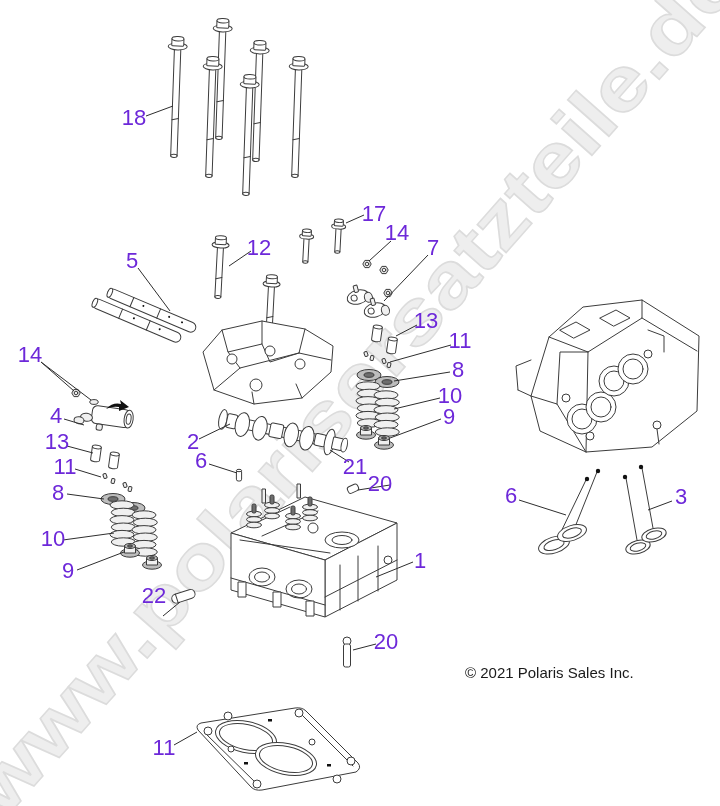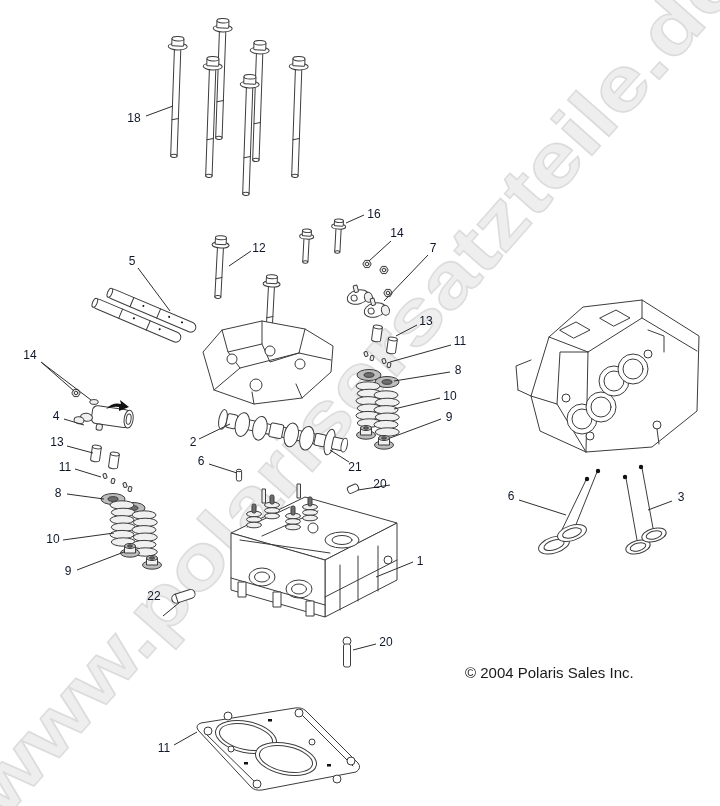--- a/index.html
+++ b/index.html
@@ -1,19 +1,19 @@
 <!DOCTYPE html>
 <html><head>
 <meta charset="utf-8">
 <style>
   html,body{margin:0;padding:0;background:#fff;}
   .stage{position:relative;width:720px;height:806px;background:#fff;overflow:hidden;
          font-family:"Liberation Sans",sans-serif;}
   .stage svg{position:absolute;left:0;top:0;}
-  .co{position:absolute;transform:translate(-50%,-50%);font-size:12px;color:#0f172a;
+  .co{position:absolute;transform:translate(-50%,-50%);font-size:22px;color:#6d28d9;
       font-family:"Liberation Sans",sans-serif;white-space:nowrap;}
   .copyright{position:absolute;left:465px;top:664px;font-size:15px;color:#1a1a1a;
       font-family:"Liberation Sans",sans-serif;white-space:nowrap;}
   
   .ln{stroke:#3c3c3c;stroke-width:1;fill:none;stroke-linejoin:round;stroke-linecap:round;}
   .fw{stroke:#3c3c3c;stroke-width:1;fill:#ffffff;stroke-linejoin:round;}
   .fg{stroke:#3c3c3c;stroke-width:1;fill:#f0f0f0;stroke-linejoin:round;}
   .fd{stroke:#3c3c3c;stroke-width:1;fill:#bdbdbd;stroke-linejoin:round;}
   .fk{stroke:#3c3c3c;stroke-width:1;fill:#6e6e6e;stroke-linejoin:round;}
   .bk{stroke:none;fill:#111;}
@@ -383,21 +383,21 @@
     <line class="ld" x1="163" y1="616" x2="180" y2="602"></line>
     <line class="ld" x1="376" y1="644" x2="353" y2="650"></line>
     <line class="ld" x1="519" y1="500" x2="566" y2="515"></line>
     <line class="ld" x1="672" y1="501" x2="648" y2="510"></line>
     <line class="ld" x1="174" y1="745" x2="197" y2="732"></line>
   </g>
 </svg>
 
   <span class="co" style="left:134px;top:118px">18</span>
   <span class="co" style="left:259px;top:248px">12</span>
-  <span class="co" style="left:374px;top:214px">16</span>
+  <span class="co" style="left:374px;top:214px">17</span>
   <span class="co" style="left:397px;top:233px">14</span>
   <span class="co" style="left:433px;top:248px">7</span>
   <span class="co" style="left:426px;top:321px">13</span>
   <span class="co" style="left:460px;top:341px">11</span>
   <span class="co" style="left:458px;top:370px">8</span>
   <span class="co" style="left:450px;top:396px">10</span>
   <span class="co" style="left:449px;top:417px">9</span>
   <span class="co" style="left:132px;top:261px">5</span>
   <span class="co" style="left:30px;top:355px">14</span>
   <span class="co" style="left:56px;top:416px">4</span>
@@ -410,14 +410,14 @@
   <span class="co" style="left:201px;top:461px">6</span>
   <span class="co" style="left:355px;top:467px">21</span>
   <span class="co" style="left:380px;top:484px">20</span>
   <span class="co" style="left:420px;top:561px">1</span>
   <span class="co" style="left:154px;top:596px">22</span>
   <span class="co" style="left:386px;top:642px">20</span>
   <span class="co" style="left:511px;top:496px">6</span>
   <span class="co" style="left:681px;top:497px">3</span>
   <span class="co" style="left:164px;top:748px">11</span>
 
-  <div class="copyright">© 2004 Polaris Sales Inc.</div>
+  <div class="copyright">© 2021 Polaris Sales Inc.</div>
 </div>
 
 </body></html>

